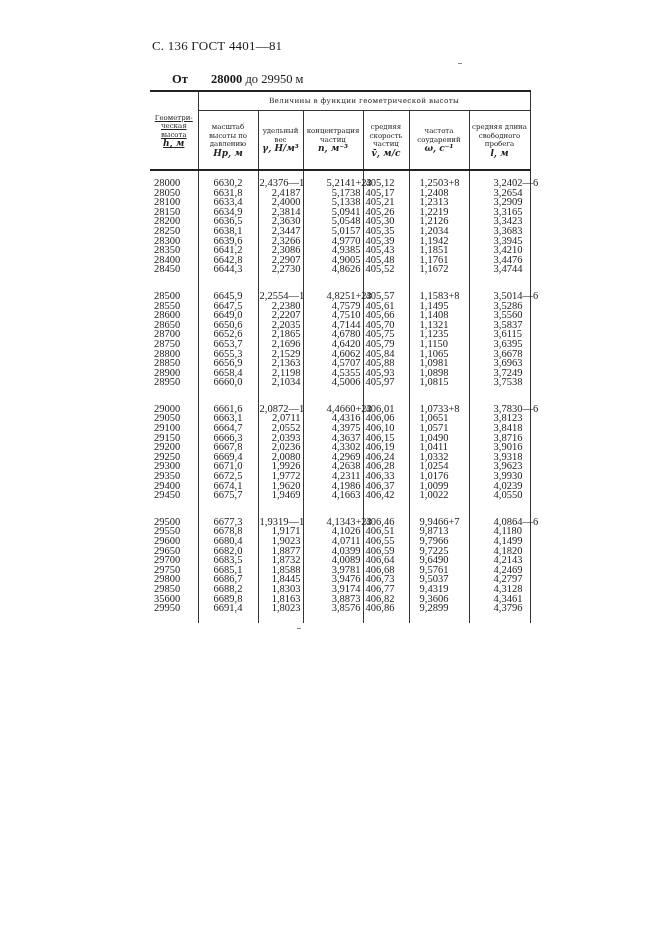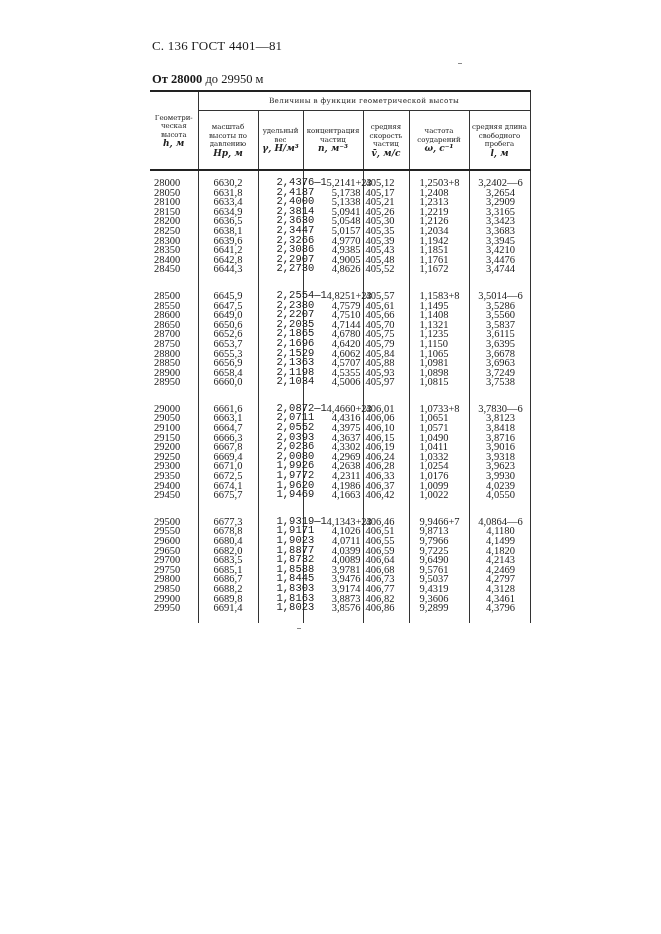--- a/index.html
+++ b/index.html
@@ -24,21 +24,21 @@
       font-size: 13px;
       letter-spacing: 0.2px;
     }
     .range-title {
       position: absolute;
       left: 152px;
       top: 72px;
       font-family: "Liberation Serif", serif;
       font-size: 12.5px;
     }
-    .range-title .b { font-weight: bold; }
+    .range-title .b { font-weight: bold; margin-left: 20px; }
     .table-wrap {
       position: absolute;
       left: 150px;
       top: 90px;
       width: 380px;
     }
     table {
       border-collapse: collapse;
       width: 380px;
       table-layout: fixed;
@@ -54,41 +54,41 @@
       padding: 2px 1px;
     }
     thead tr.top th { border-top: 2px solid #222; }
     thead tr.top th.group {
       border-bottom: 1px solid #333;
       font-size: 7.3px;
       letter-spacing: 0.3px;
       height: 14px;
     }
     thead tr.sub th { height: 54px; border-bottom: 2px solid #222; }
-    th.hcol { border-bottom: 2px solid #222; }
+    th.hcol { border-bottom: 2px solid #222; text-decoration: underline; }
     .vline { border-left: 1.2px solid #333; }
     .vline-right { border-right: 1.2px solid #333; }
     .sym { font-style: italic; font-weight: bold; font-size: 9px; }
     tbody td {
       font-family: "Liberation Serif", serif;
       font-size: 10.5px;
       line-height: 9.6px;
       padding: 0 2px;
       white-space: nowrap;
       vertical-align: top;
     }
     tbody tr.group-row td { padding-top: 7px; padding-bottom: 10px; }
     .cell-list div { height: 9.6px; }
     td.c-h { text-align: left; padding-left: 4px; }
     td.c-hp { text-align: center; }
-    td.c-gamma { text-align: right; padding-left: 18px; font-family: Liberation Mono, monospace; }
+    td.c-gamma { text-align: right; padding-left: 1px; }
     td.c-n { text-align: right; padding-left: 23px; }
     td.c-v { text-align: left; }
     td.c-w { text-align: left; padding-left: 10px; }
-    td.c-l { text-align: center; padding-left: 4px; }
+    td.c-l { text-align: left; padding-left: 24px; }
     .stray {
       position: absolute;
       width: 4px;
       height: 1px;
       background: #888;
     }
   </style>
 </head>
 <body>
 
@@ -453,21 +453,21 @@
           <td class="c-h">
             <div class="cell-list">
               <div>29500</div>
               <div>29550</div>
               <div>29600</div>
               <div>29650</div>
               <div>29700</div>
               <div>29750</div>
               <div>29800</div>
               <div>29850</div>
-              <div>29900</div>
+              <div>35600</div>
               <div>29950</div>
             </div>
           </td>
           <td class="c-hp vline">
             <div class="cell-list">
               <div>6677,3</div>
               <div>6678,8</div>
               <div>6680,4</div>
               <div>6682,0</div>
               <div>6683,5</div>

